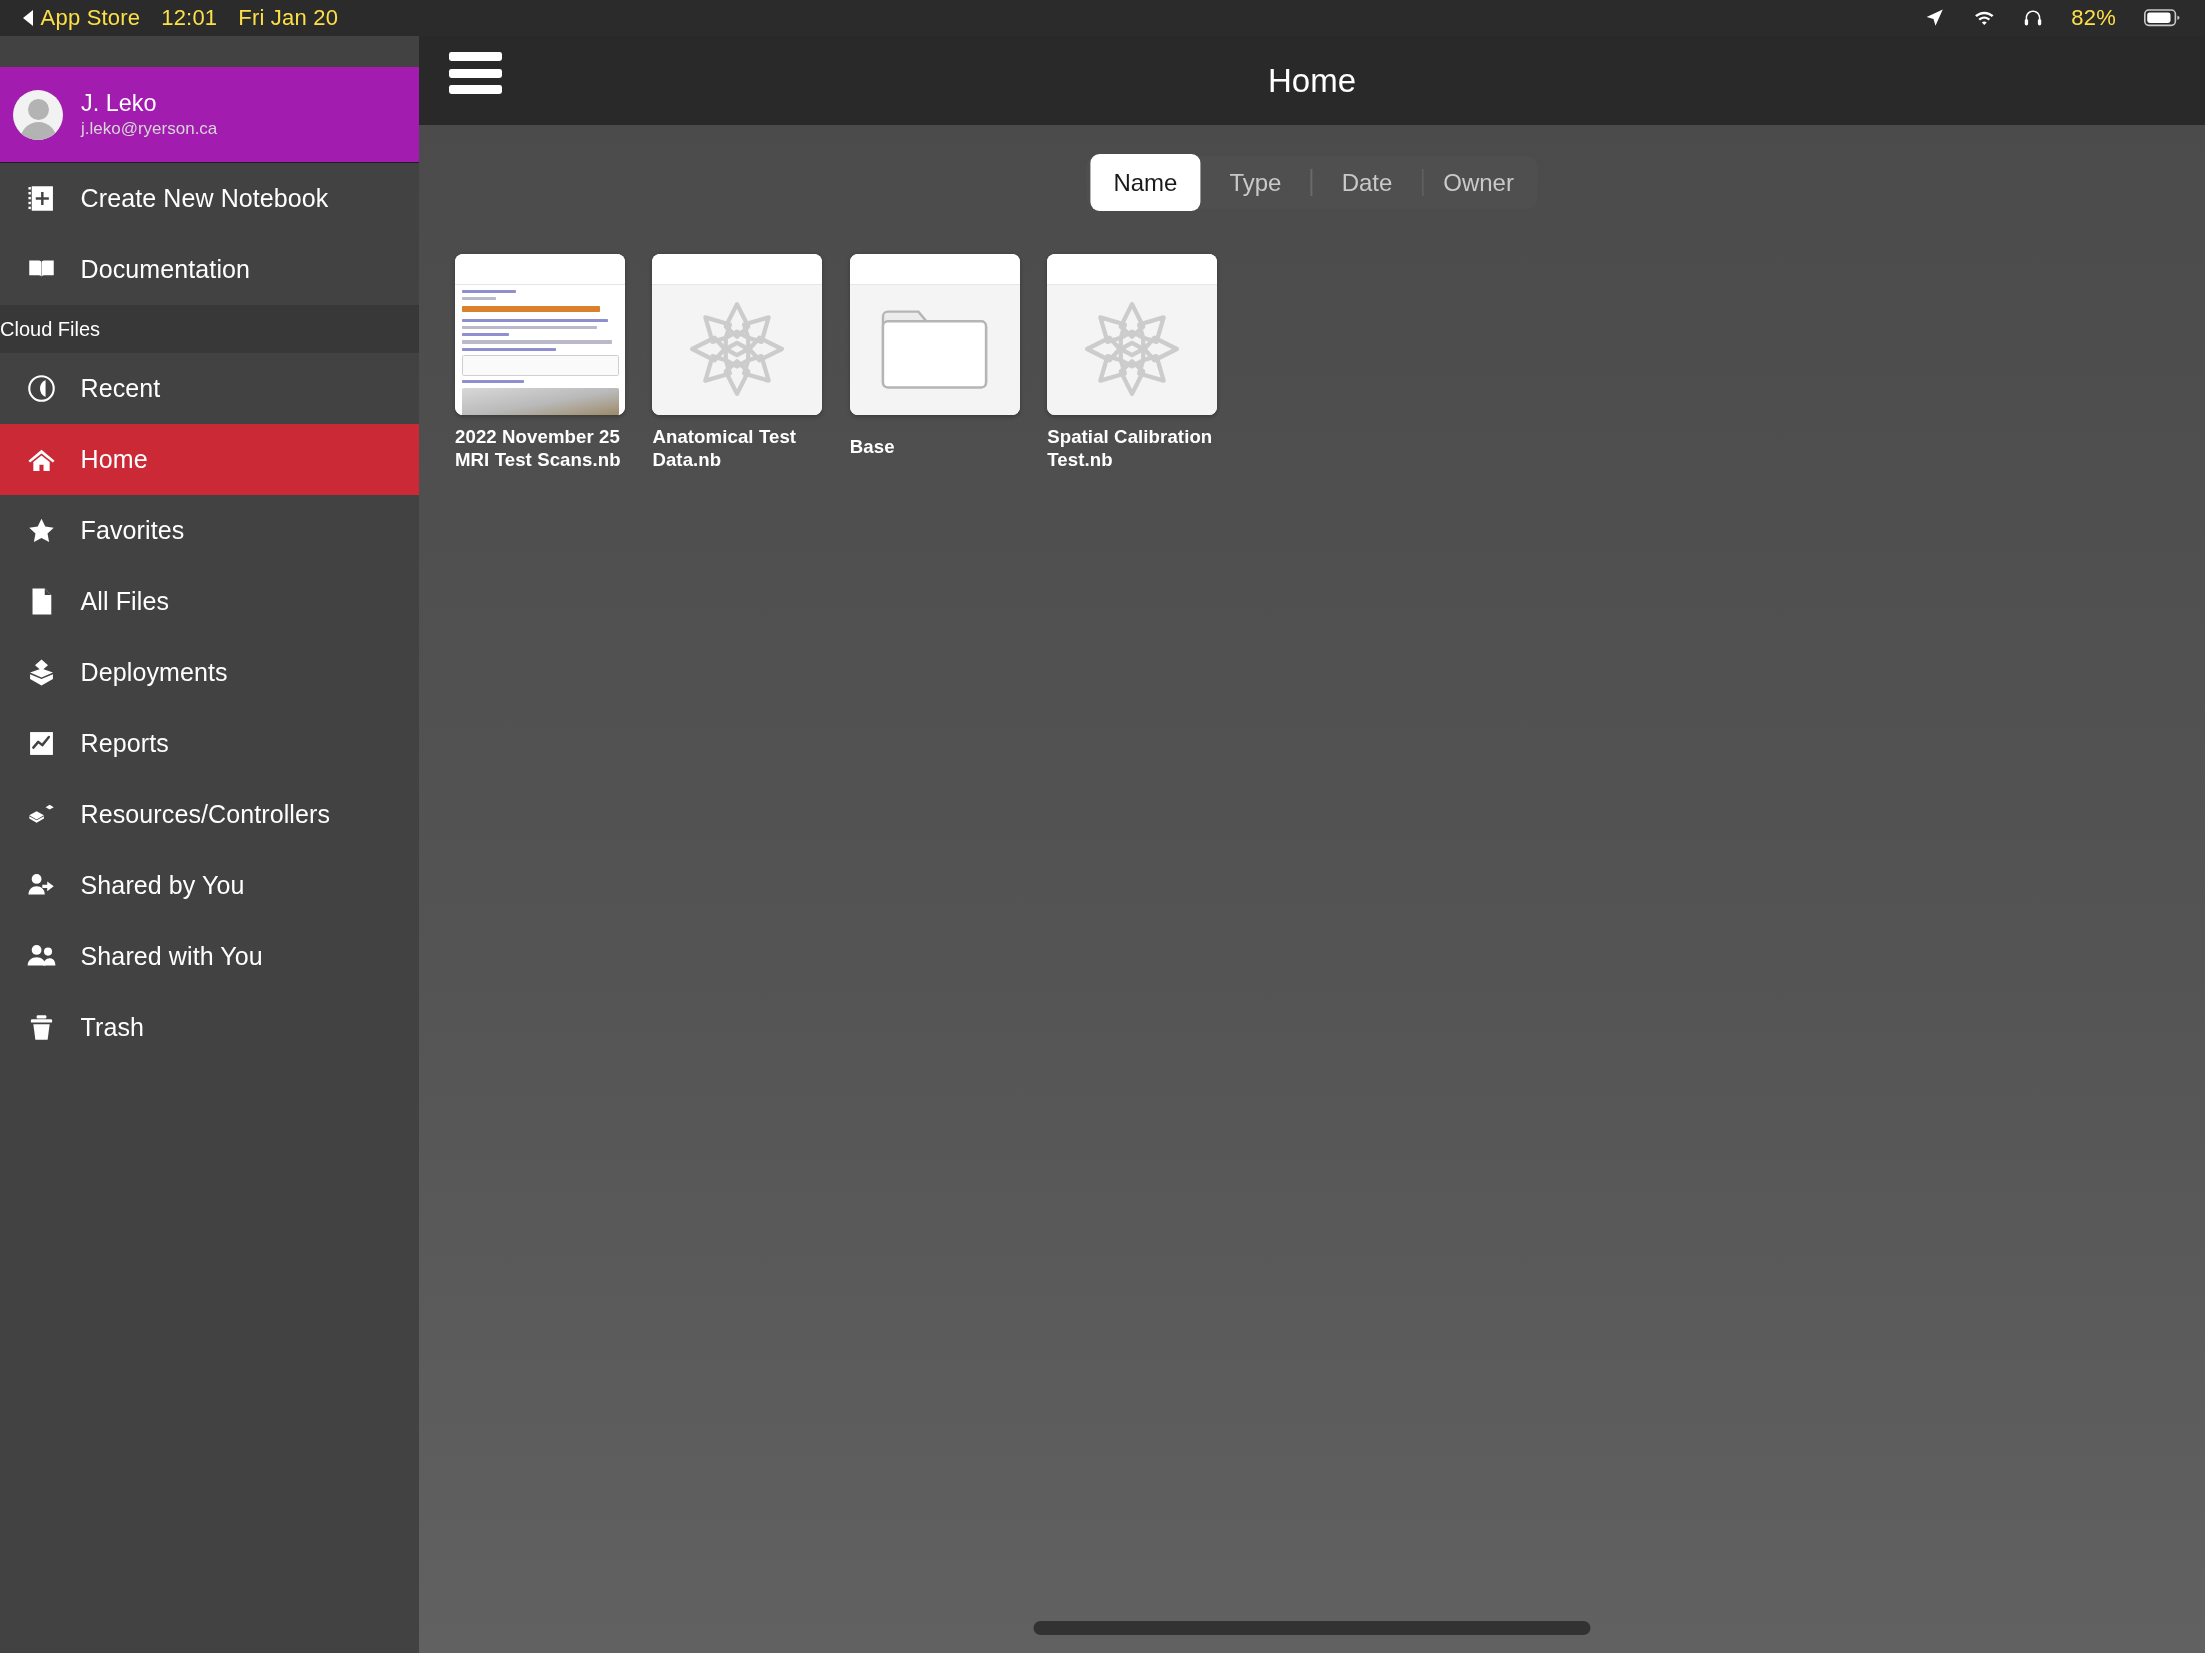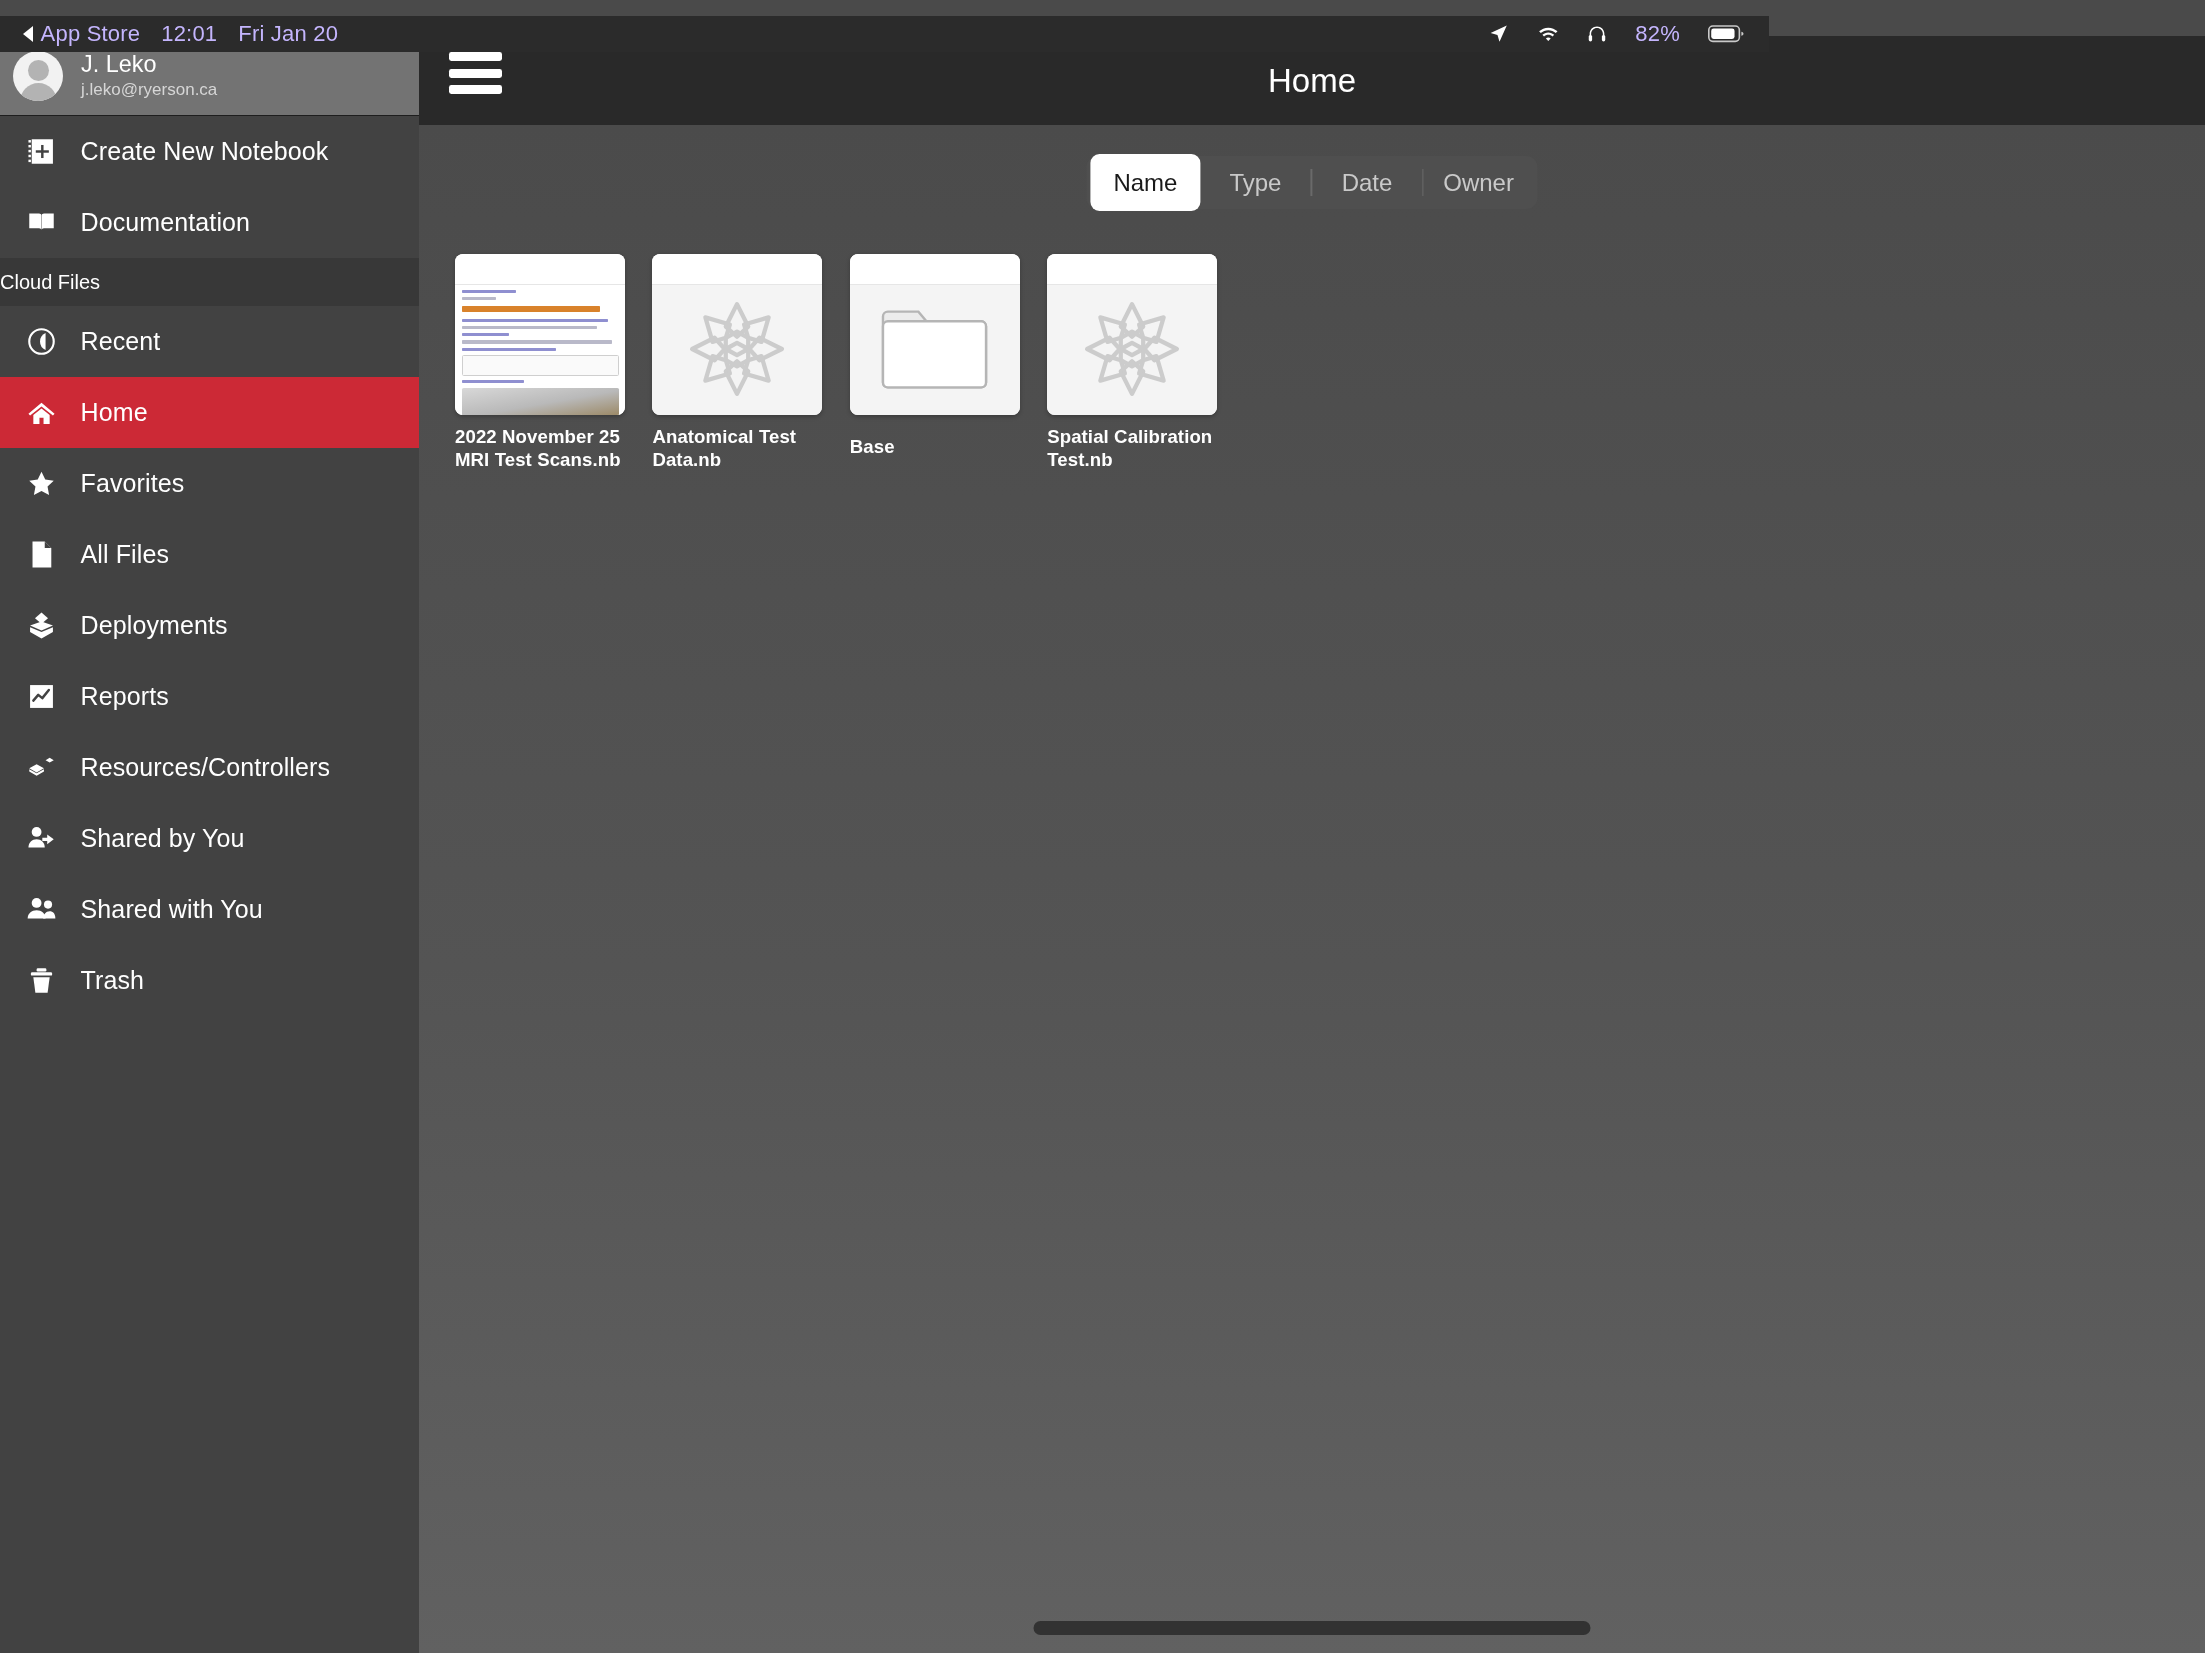--- a/index.html
+++ b/index.html
@@ -5,22 +5,22 @@
   * { margin:0; padding:0; box-sizing:border-box; }
   html, body {
     width:2205px; height:1653px;
     background:#4a4a4a;
     font-family:"Liberation Sans", sans-serif;
     overflow:hidden;
   }
 
   
   #status-bar{
-    position:absolute; top:16px; left:0; width:1769px; height:36px;
-    background:#2b2b2b; color:#c4b5fd;
+    position:absolute; top:0; left:0; width:2205px; height:36px;
+    background:#2b2b2b; color:#fde047;
     display:flex; align-items:center; z-index:40;
   }
   #status-left{ display:flex; align-items:center; gap:0px; padding-left:22.6px; }
   .sb-text{ font-size:22px; letter-spacing:0.2px; }
   #back-triangle{
     width:0;height:0;
     border-top:8px solid transparent;
     border-bottom:8px solid transparent;
     border-right:10.5px solid #ffffff;
     margin-right:8px;
@@ -28,25 +28,26 @@
   #status-right{ margin-left:auto; display:flex; align-items:center; gap:28px; padding-right:24px; }
   .sb-icon{ display:flex; align-items:center; }
 
   
   #sidebar{
     position:absolute; top:36px; left:0; width:419px; height:1617px;
     background:#424242; z-index:30;
     display:flex; flex-direction:column;
   }
   #profile-row{
-    height:80px; display:flex; align-items:center;
+    height:96px; display:flex; align-items:center;
     padding-left:13px; gap:18px;
-    background:#737373;
+    background:#a21caf;
     border-bottom:1.6px solid #1e1e1e;
     flex:0 0 auto;
+    margin-top:31px;
   }
   #avatar{
     width:50px;height:50px;border-radius:50%;
     background:#f2f2f2; overflow:hidden; position:relative;
     flex:0 0 auto;
   }
   #avatar .head{
     position:absolute; width:21px;height:21px;border-radius:50%;
     background:#b3b3b3; left:14.5px; top:9px;
   }

